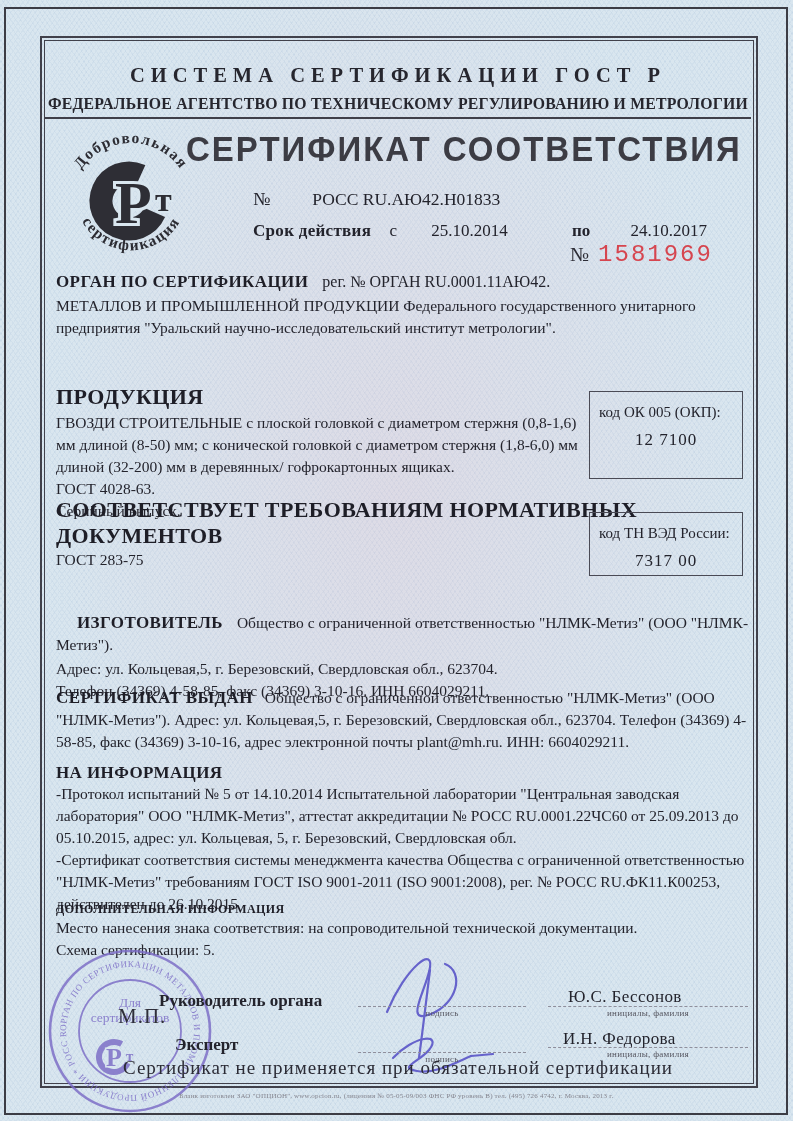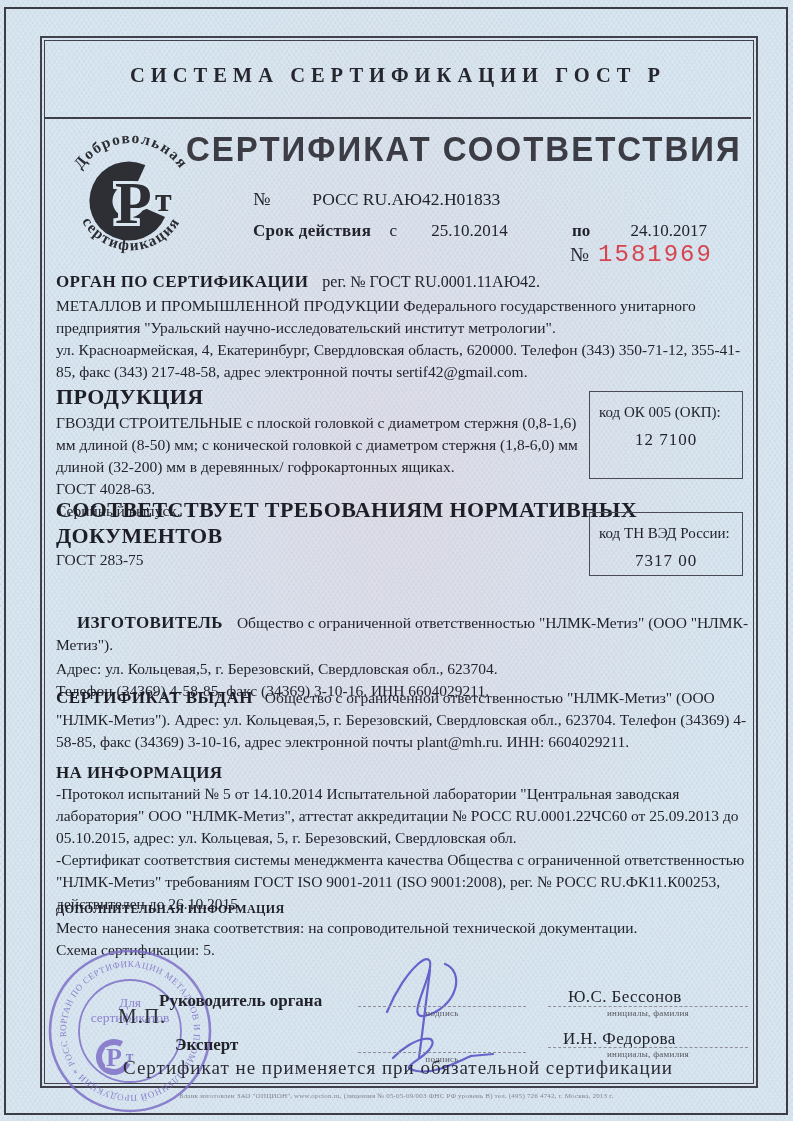--- a/index.html
+++ b/index.html
@@ -57,20 +57,21 @@
 
 <div class="page">
 
   <div class="scan-frame"></div>
 
   <div class="box-outer">
     <div class="box-inner"></div>
   </div>
 
   <div class="abs h1">СИСТЕМА СЕРТИФИКАЦИИ ГОСТ Р</div>
+  <div class="abs h2">ФЕДЕРАЛЬНОЕ АГЕНТСТВО ПО ТЕХНИЧЕСКОМУ РЕГУЛИРОВАНИЮ И МЕТРОЛОГИИ</div>
   <div class="hline" style="left:45px;top:117px;width:706px;"></div>
 
   <svg class="abs" style="left:55px;top:123px;" width="152" height="138" viewBox="0 0 152 138">
     <defs>
       <path id="arcTop" d="M 16,80 A 60,60 0 0 1 136,80"></path>
       <path id="arcBot" d="M 22,86 A 56,56 0 0 0 130,86"></path>
     </defs>
     <text class="logo-arc">
       <textPath href="#arcTop" startOffset="50%" text-anchor="middle">Добровольная</textPath>
     </text>
@@ -99,24 +100,23 @@
   </div>
 
   <div class="abs serial">
     <span class="sym">№</span>
     <span class="num">1581969</span>
   </div>
 
   <div class="abs" style="left:56px;top:271px;width:698px;">
     <div>
       <span class="seclabel" style="font-size:17px;">ОРГАН ПО СЕРТИФИКАЦИИ</span>
-      <span class="body-t" style="margin-left:10px;font-size:16px;">рег. № ГОСТ RU.0001.11АЮ42.</span>
+      <span class="body-t" style="margin-left:10px;font-size:16px;">рег. № ОРГАН RU.0001.11АЮ42.</span>
     </div>
     <div class="body-t" style="margin-top:2px;">МЕТАЛЛОВ И ПРОМЫШЛЕННОЙ ПРОДУКЦИИ Федерального государственного унитарного предприятия "Уральский научно-исследовательский институт метрологии".</div>
-    <div class="body-t">ул. Красноармейская, 4, Екатеринбург, Свердловская область, 620000. Телефон (343) 350-71-12, 355-41-85, факс (343) 217-48-58, адрес электронной почты sertif42@gmail.com.</div>
   </div>
 
   <div class="abs" style="left:56px;top:384px;width:700px;">
     <div class="seclabel">ПРОДУКЦИЯ</div>
     <div class="body-t" style="width:528px;margin-top:2px;">ГВОЗДИ СТРОИТЕЛЬНЫЕ с плоской головкой с диаметром стержня (0,8-1,6) мм длиной (8-50) мм; с конической головкой с диаметром стержня (1,8-6,0) мм длиной (32-200) мм в деревянных/ гофрокартонных ящиках.</div>
     <div class="body-t">ГОСТ 4028-63.</div>
     <div class="body-t">Серийный выпуск.</div>
   </div>
   <div class="codebox" style="left:589px;top:391px;width:154px;height:88px;">
     <div class="cb-label">код ОК 005 (ОКП):</div>

